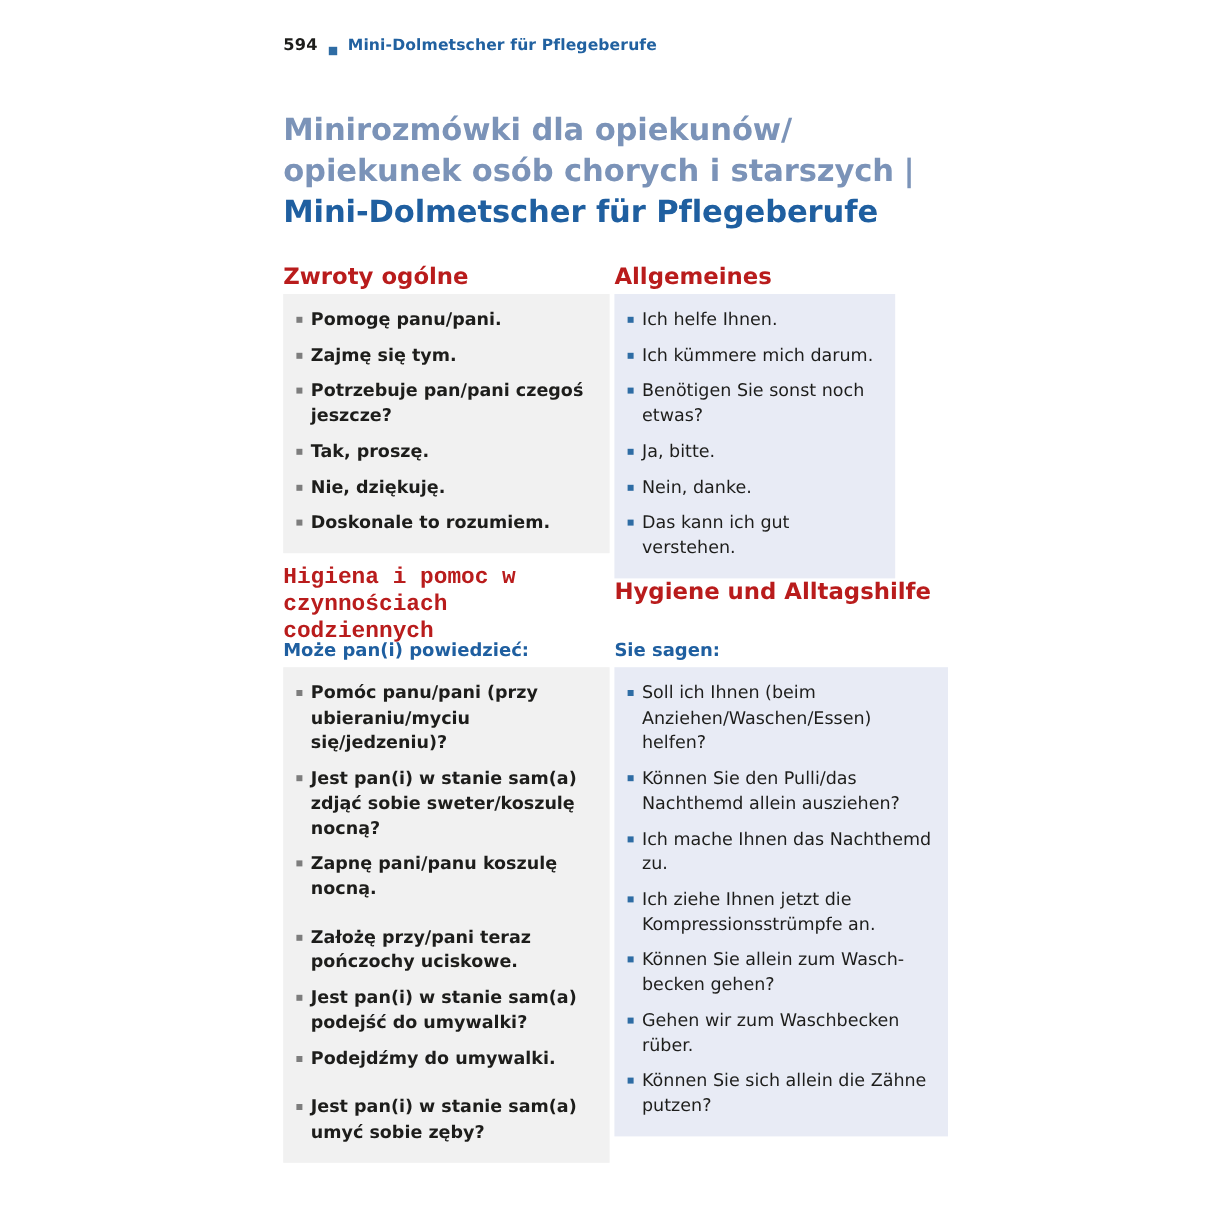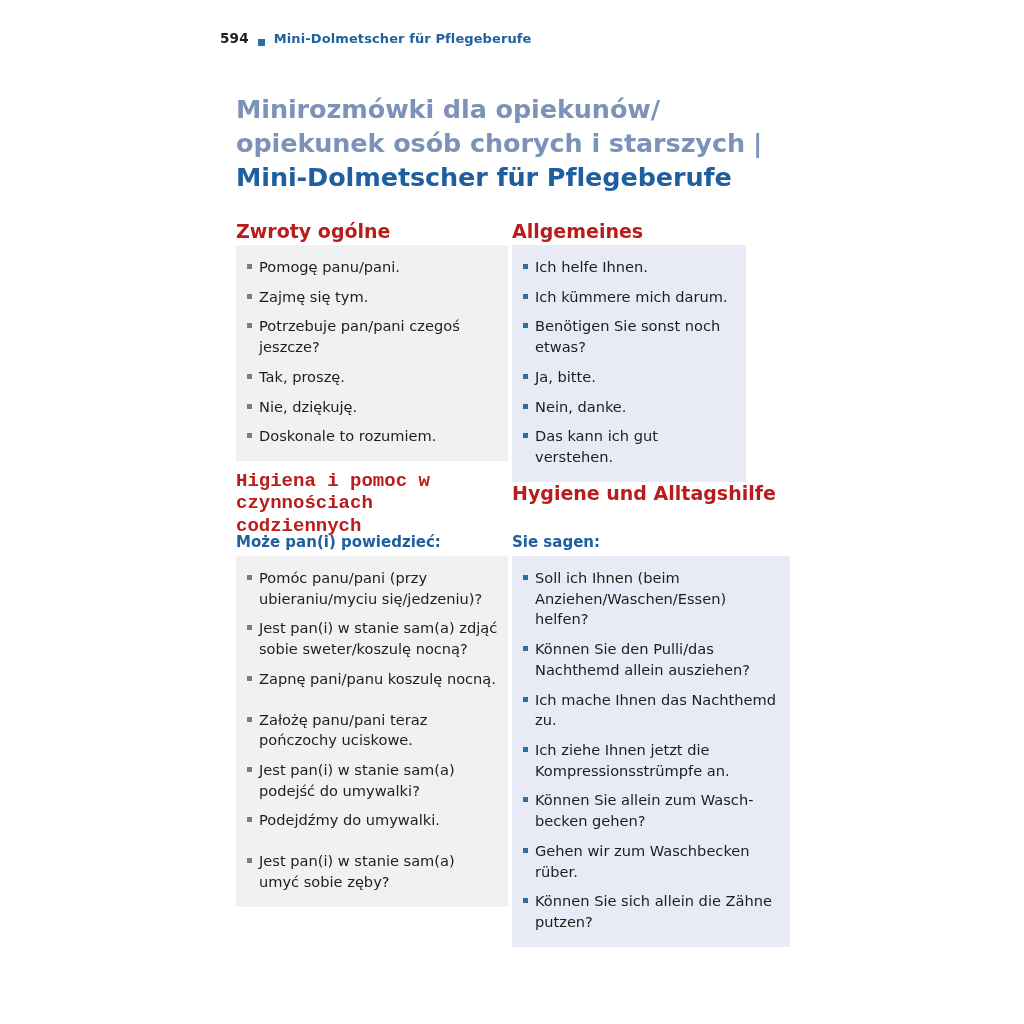--- a/index.html
+++ b/index.html
@@ -18,21 +18,21 @@
   .page {
     position: absolute;
     left: 0; top: 0;
     width: 1024px;
     height: 1024px;
   }
 
   
   .runhead {
     position: absolute;
-    left: 220px;
+    left: 236px;
     top: 30px;
     display: flex;
     align-items: flex-end;
     gap: 9px;
     font-size: 13.5px;
   }
   .runhead .pagenum {
     font-weight: bold;
     color: #1d1d1b;
     letter-spacing: 0.2px;
@@ -73,21 +73,21 @@
   .heading .de {
     color: #1f5fa0;
     font-weight: bold;
     font-size: 25.5px;
     line-height: 1.32;
     margin-top: 1px;
     letter-spacing: -0.1px;
   }
 
   
-  .col-left  { position: absolute; left: 236px; width: 272px; }
+  .col-left  { position: absolute; left: 236px; width: 272px; font-weight: bold; }
   .col-right { position: absolute; left: 512px; width: 278px; }
 
   .sec-title {
     font-size: 19px;
     font-weight: bold;
     color: #b91c1c;
     line-height: 1.18;
   }
   .sec-sub {
     font-size: 15px;
@@ -192,21 +192,21 @@
   <div class="col-right sec-title" id="sec2-right-title">Hygiene und Alltagshilfe</div>
 
   <div class="col-left sec-sub" id="sec2-left-sub">Może pan(i) powiedzieć:</div>
   <div class="col-right sec-sub" id="sec2-right-sub">Sie sagen:</div>
 
   <div class="col-left block plain" id="sec2-left-block">
     <ul class="items">
       <li>Pomóc panu/pani (przy ubieraniu/myciu się/jedzeniu)?</li>
       <li>Jest pan(i) w stanie sam(a) zdjąć sobie sweter/koszulę nocną?</li>
       <li>Zapnę pani/panu koszulę nocną.</li>
-      <li class="gap">Założę panu/pani teraz pończochy uciskowe.</li>
+      <li class="gap">Założę przy/pani teraz pończochy uciskowe.</li>
       <li>Jest pan(i) w stanie sam(a) podejść do umywalki?</li>
       <li>Podejdźmy do umywalki.</li>
       <li class="gap">Jest pan(i) w stanie sam(a) umyć sobie zęby?</li>
     </ul>
   </div>
 
   <div class="col-right block" id="sec2-right-block">
     <ul class="items">
       <li>Soll ich Ihnen (beim Anziehen/Waschen/Essen) helfen?</li>
       <li>Können Sie den Pulli/das Nachthemd allein ausziehen?</li>

